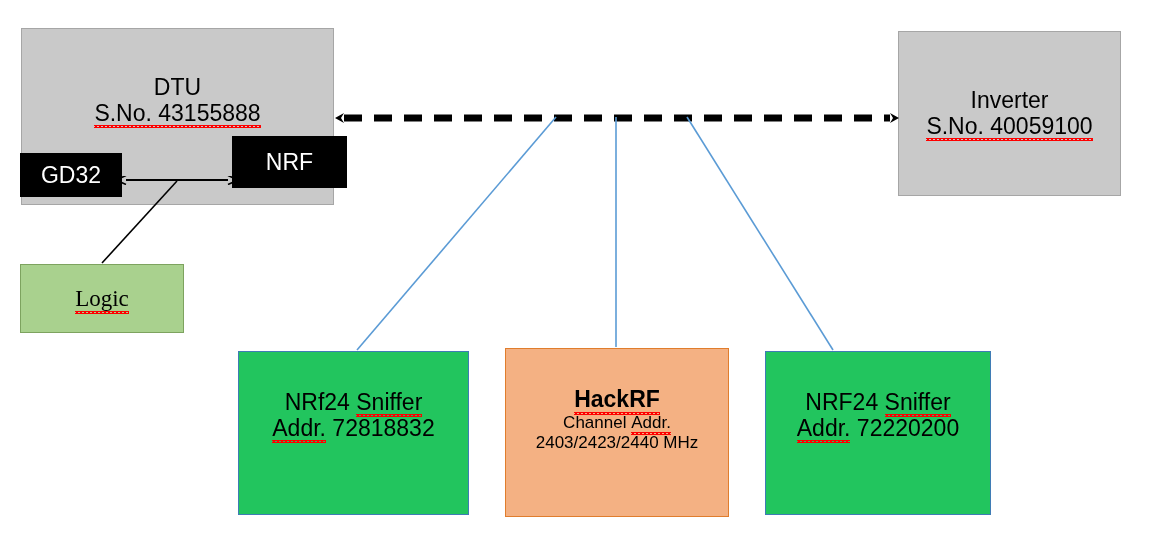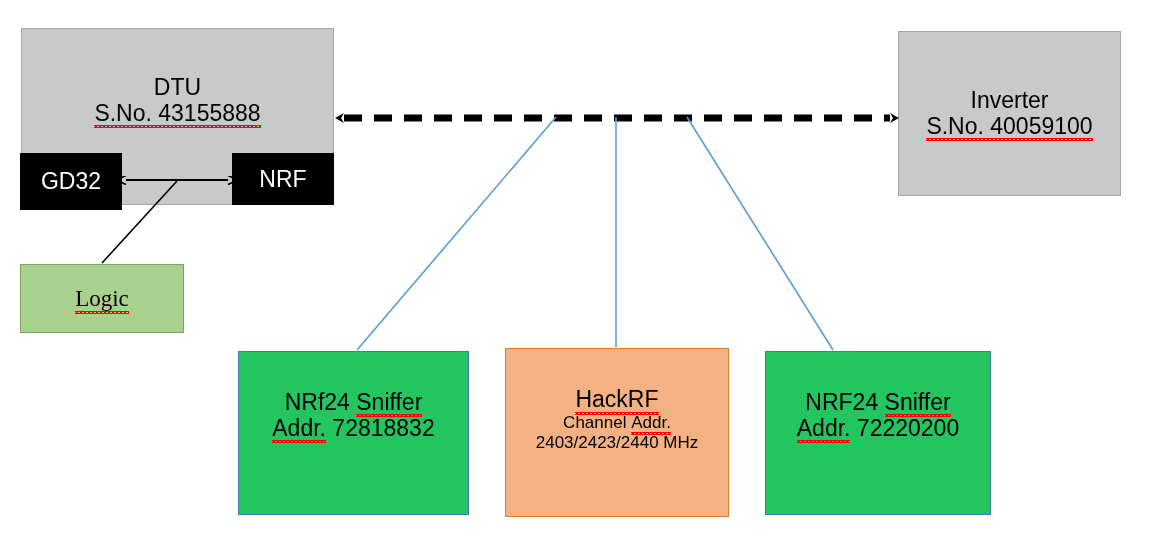--- a/index.html
+++ b/index.html
@@ -62,20 +62,21 @@
   }
   
   .orange-box {
     background: #f4b183;
     border: 1px solid #e07d2d;
     color: #000000;
   }
   .orange-box .line-title {
     font-size: 23px;
     line-height: 1.15;
+    font-weight: bold;
   }
   .orange-box .line-small {
     font-size: 17px;
     line-height: 1.18;
   }
   
   .sq {
     position: relative;
     display: inline-block;
   }
@@ -104,25 +105,25 @@
 </head>
 <body>
 
 <div id="canvas">
 
   <div class="box grey-box" style="left:21px; top:28px; width:313px; height:177px; padding-bottom:32px;">
     <div class="line">DTU</div>
     <div class="line"><span class="sq">S.No. 43155888</span></div>
   </div>
 
-  <div class="box chip-box" style="left:20px; top:153px; width:102px; height:57px;justify-content:center;">
+  <div class="box chip-box" style="left:20px; top:153px; width:102px; height:44px;justify-content:center;">
     <div>GD32</div>
   </div>
 
-  <div class="box chip-box" style="left:232px; top:153px; width:102px; height:52px;">
+  <div class="box chip-box" style="left:232px; top:136px; width:115px; height:52px;">
     <div>NRF</div>
   </div>
 
   <div class="box green-box" style="left:20px; top:264px; width:164px; height:69px;font-family:Liberation Serif, serif;">
     <div><span class="sq">Logic</span></div>
   </div>
 
   <div class="box grey-box" style="left:898px; top:31px; width:223px; height:165px;">
     <div class="line">Inverter</div>
     <div class="line"><span class="sq">S.No. 40059100</span></div>

